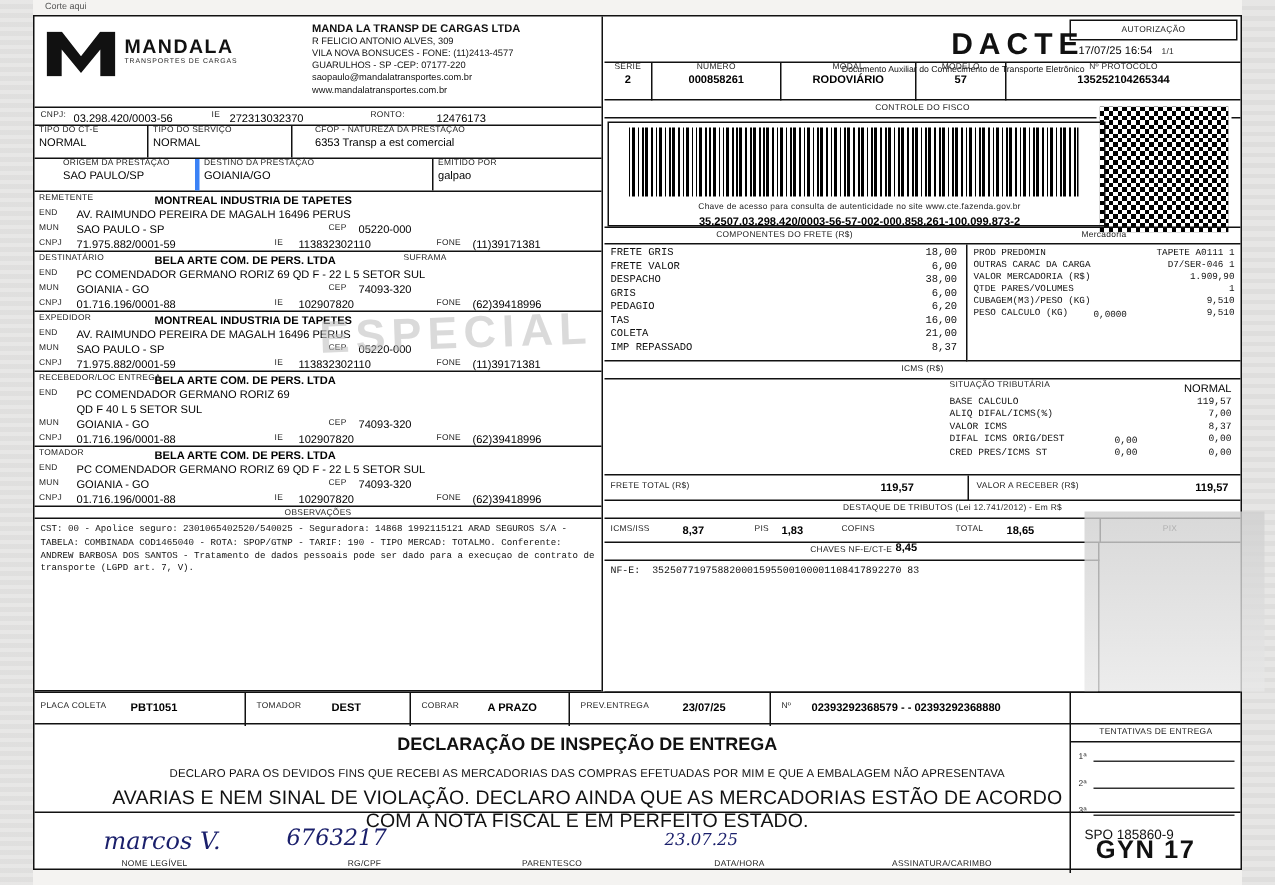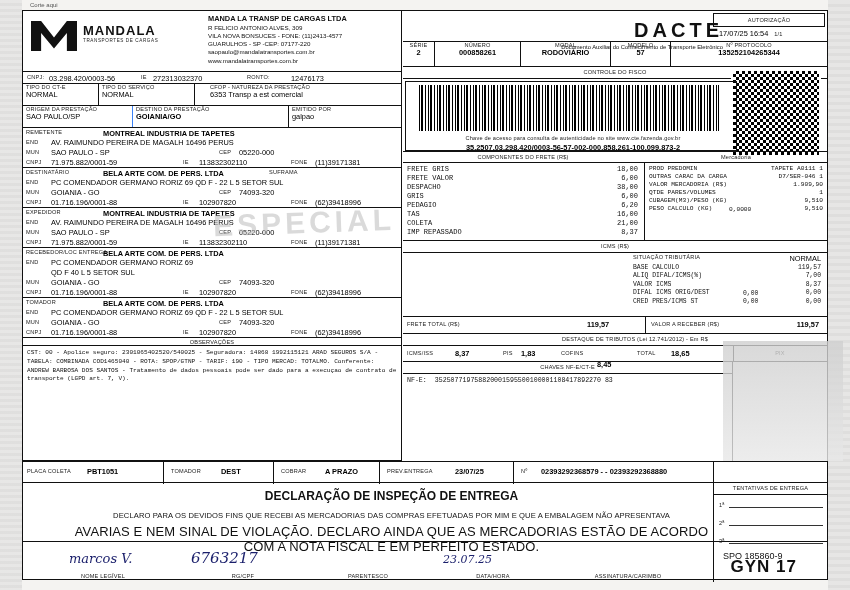--- a/index.html
+++ b/index.html
@@ -190,27 +190,27 @@
         <div class="lbl" style="padding-left:3px;">TIPO DO SERVIÇO</div>
         <div class="val" style="padding-left:3px;">NORMAL</div>
       </div>
       <div class="bx" style="left:184px;top:0;width:206px;height:21px;border:none;">
         <div class="lbl" style="padding-left:3px;">CFOP - NATUREZA DA PRESTAÇÃO</div>
         <div class="val" style="padding-left:3px;">6353 Transp a est comercial</div>
       </div>
     </div>
 
     <div class="bx" style="left:0;top:95px;width:378px;height:22px;border:none;border-bottom:1px solid #111;">
-      <div class="bx" style="left:0;top:0;width:110px;height:21px;border:none;border-right:1px solid #3b82f6;">
+      <div class="bx" style="left:0;top:0;width:110px;height:21px;border:none;border-right:3px solid #3b82f6;padding-left:16px;">
         <div class="lbl" style="padding-left:3px;">ORIGEM DA PRESTAÇÃO</div>
         <div class="val" style="padding-left:3px;">SAO PAULO/SP</div>
       </div>
       <div class="bx" style="left:110px;top:0;width:156px;height:21px;border:none;border-right:1px solid #111;">
         <div class="lbl" style="padding-left:3px;">DESTINO DA PRESTAÇÃO</div>
-        <div class="val" style="padding-left:3px;font-weight:bold;">GOIANIA/GO</div>
+        <div class="val" style="padding-left:3px;">GOIANIA/GO</div>
       </div>
       <div class="bx" style="left:266px;top:0;width:112px;height:21px;border:none;">
         <div class="lbl" style="padding-left:3px;">EMITIDO POR</div>
         <div class="val" style="padding-left:3px;">galpao</div>
       </div>
     </div>
 
     <div class="bx" style="left:0;top:117px;width:378px;height:40px;border:none;border-bottom:1px solid #111;">
       <div style="position:absolute;left:3px;top:1px;" class="lbl">REMETENTE</div>
       <div style="position:absolute;left:80px;top:1px;" class="val b">MONTREAL INDUSTRIA DE TAPETES</div>
@@ -457,21 +457,21 @@
 
     <div class="line" style="left:0;top:530px;width:804px;height:1px;"></div>
     <div style="position:absolute;left:0;top:562px;width:690px;display:flex;">
       <div style="width:160px;text-align:center;" class="lbl">NOME LEGÍVEL</div>
       <div style="width:120px;text-align:center;" class="lbl">RG/CPF</div>
       <div style="width:130px;text-align:center;" class="lbl">PARENTESCO</div>
       <div style="width:120px;text-align:center;" class="lbl">DATA/HORA</div>
       <div style="width:150px;text-align:center;" class="lbl">ASSINATURA/CARIMBO</div>
     </div>
 
-    <div class="handw" style="position:absolute;left:46px;top:540px;font-size:13px;">marcos V.</div>
+    <div class="handw" style="position:absolute;left:46px;top:540px;font-size:16px;">marcos V.</div>
     <div class="handw" style="position:absolute;left:168px;top:538px;font-size:15px;">6763217</div>
     <div class="handw" style="position:absolute;left:420px;top:542px;font-size:11px;">23.07.25</div>
 
     <div style="position:absolute;left:700px;top:540px;font-size:9px;">SPO 185860-9</div>
     <div class="gyn">GYN 17</div>
 
     <div class="especial">ESPECIAL</div>
   </div>
 </div>
 

